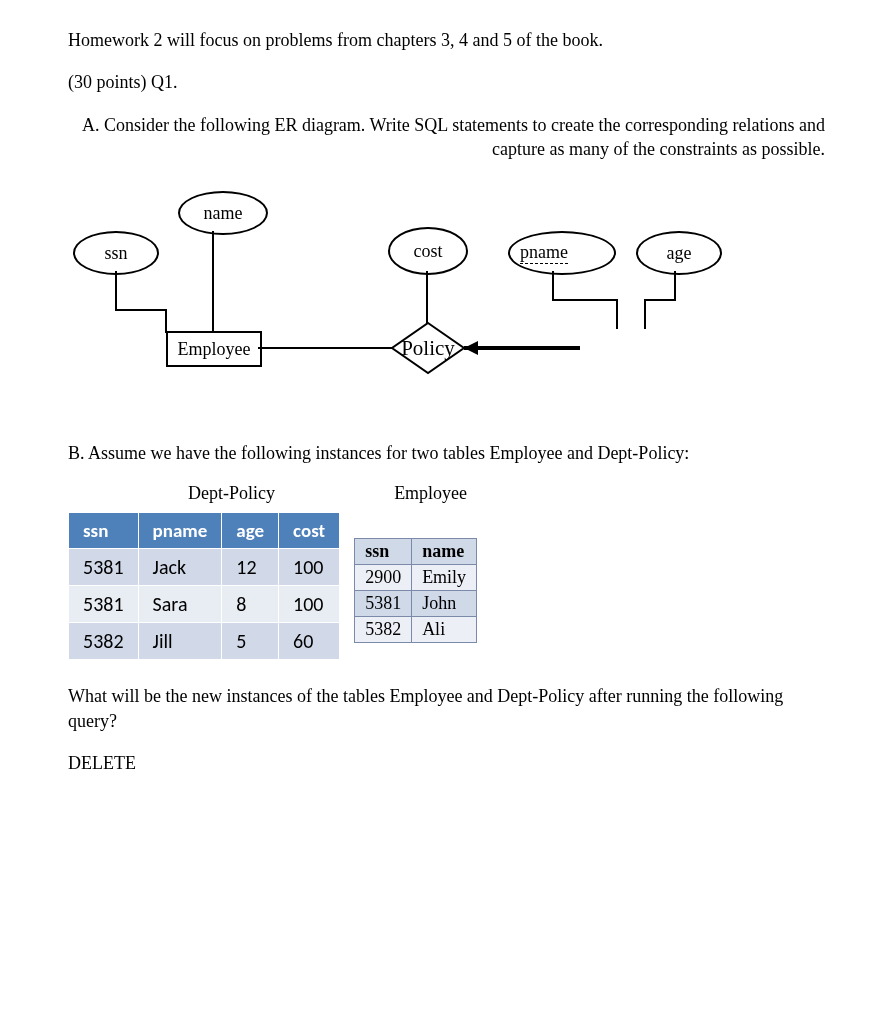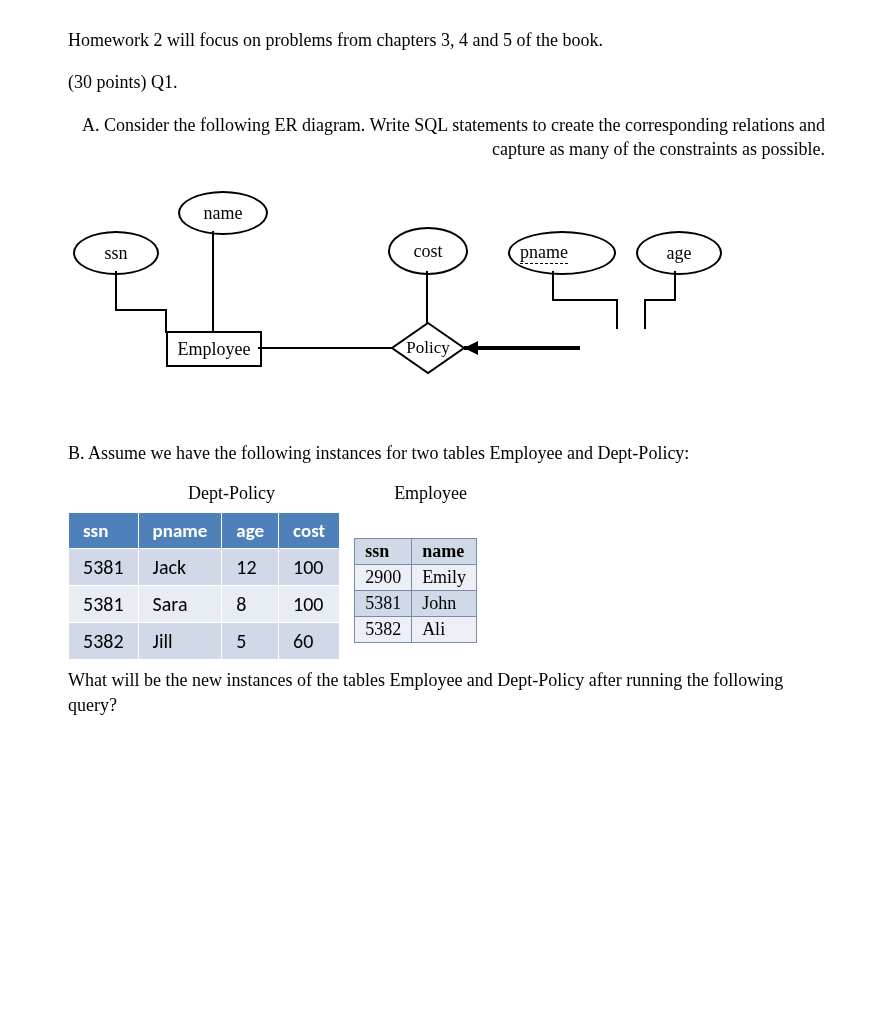--- a/index.html
+++ b/index.html
@@ -47,21 +47,21 @@
 .diamond {
   position: absolute;
   width: 76px;
   height: 54px;
 }
 .diamond svg { position: absolute; top: 0; left: 0; }
 .diamond .lbl {
   position: absolute;
   top: 50%; left: 50%;
   transform: translate(-50%, -50%);
-  font-size: 17px;
+  font-size: 21px;
   text-align: center;
 }
 .line { position: absolute; background: #000; }
 .thick { height: 4px; }
 .arrowhead {
   position: absolute;
   width: 0; height: 0;
   border-top: 7px solid transparent;
   border-bottom: 7px solid transparent;
   border-right: 14px solid #000;
@@ -222,16 +222,17 @@
       </tr>
       <tr>
         <td>5382</td>
         <td>Ali</td>
       </tr>
     </tbody>
       </table>
   </div>
 </div>
 
-<p style="margin-top:8px;">What will be the new instances of the tables Employee and Dept-Policy after running the following query?</p>
+<p style="margin-top:24px;">What will be the new instances of the tables Employee and Dept-Policy after running the following query?</p>
 
 <div class="query">
+  <p>DELETE</p>
 </div>
 
 </body></html>

